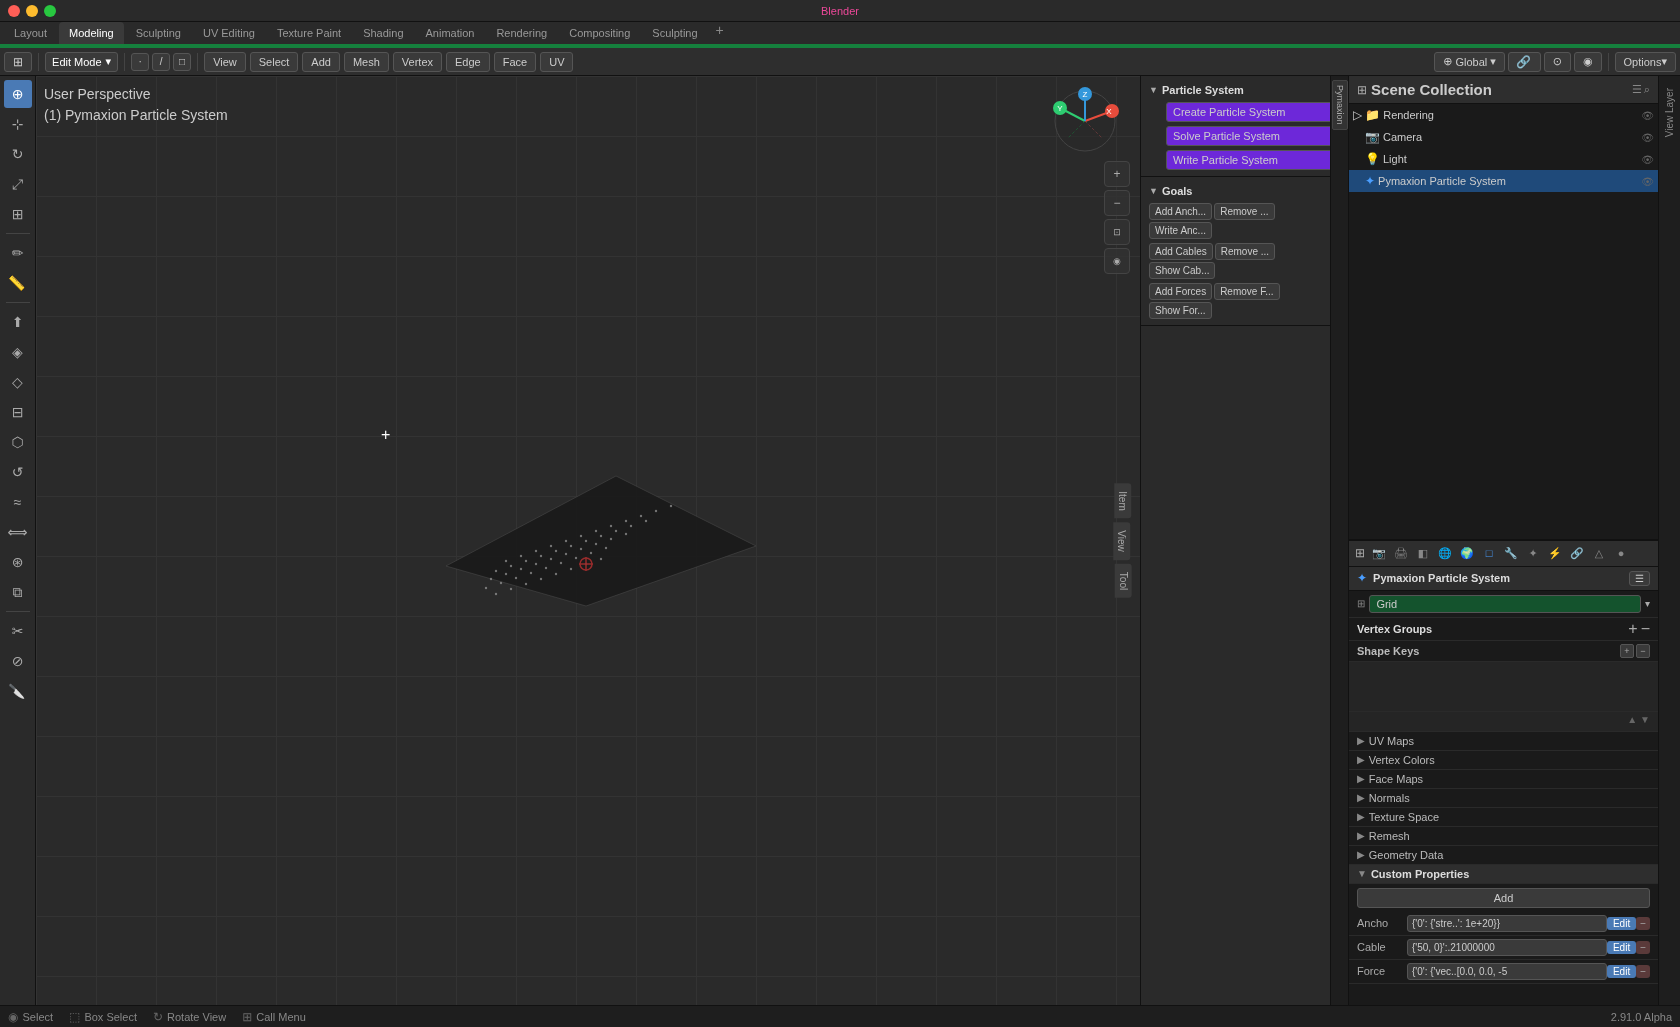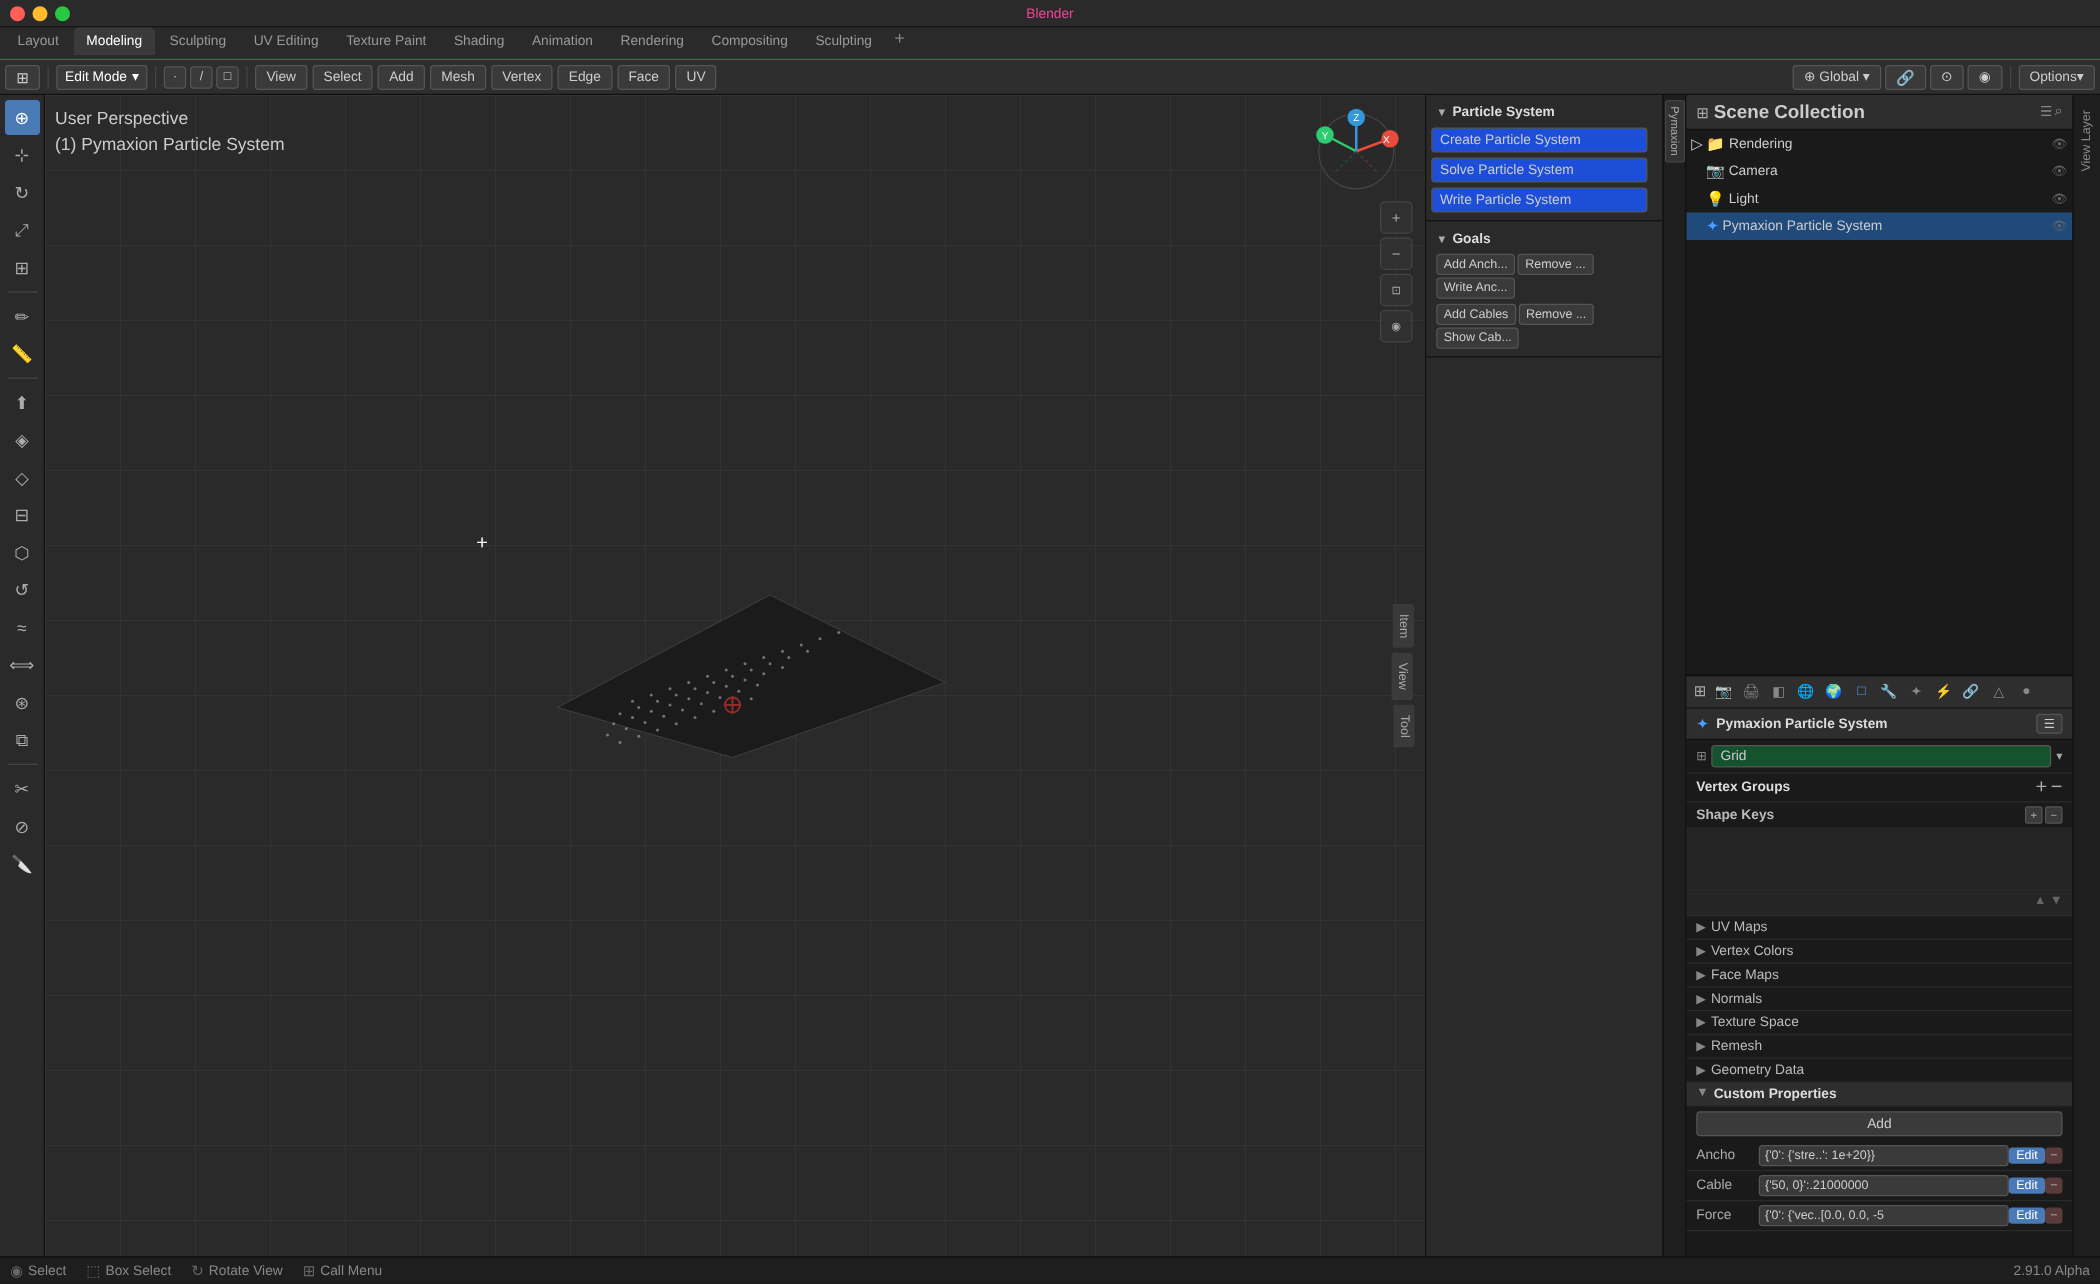--- a/index.html
+++ b/index.html
@@ -35,21 +35,21 @@
     .wc { width: 12px; height: 12px; border-radius: 50%; cursor: pointer; }
     .wc-close { background: #ff5f57; }
     .wc-min { background: #febc2e; }
     .wc-max { background: #28c840; }
 
     
     .workspace-tabs {
       background: #2a2a2a;
       height: 26px;
       display: flex;
-      border-bottom: 1px solid #15803d;
+      border-bottom: 4px solid #15803d;
       flex-shrink: 0;
       padding: 0 4px;
       gap: 2px;
     }
     .ws-tab {
       padding: 3px 10px;
       border-radius: 4px 4px 0 0;
       cursor: pointer;
       color: #999;
       font-size: 11px;
@@ -208,25 +208,25 @@
       padding: 4px 8px;
       font-size: 11px;
       font-weight: bold;
       color: #ddd;
       gap: 4px;
     }
 
     .panel-arrow { color: #aaa; font-size: 9px; }
 
     .panel-btn {
-      background: #1d4ed8;
+      background: #6d28d9;
       border: 1px solid #555;
       color: #ccc;
       width: calc(100% - 16px);
-      margin: 2px 4px;
+      margin: 2px 25px;
       padding: 3px 6px;
       border-radius: 3px;
       cursor: pointer;
       font-size: 11px;
       text-align: left;
     }
 
     .goals-row {
       display: flex;
       gap: 2px;
@@ -747,20 +747,25 @@
       <div class="goals-row">
         <button class="goals-btn">Add Anch...</button>
         <button class="goals-btn">Remove ...</button>
         <button class="goals-btn">Write Anc...</button>
       </div>
       <div class="goals-row">
         <button class="goals-btn">Add Cables</button>
         <button class="goals-btn">Remove ...</button>
         <button class="goals-btn">Show Cab...</button>
       </div>
+      <div class="goals-row">
+        <button class="goals-btn">Add Forces</button>
+        <button class="goals-btn">Remove F...</button>
+        <button class="goals-btn">Show For...</button>
+      </div>
     </div>
   </div>
 
   <div class="right-strip">
     <div class="rs-btn" style="writing-mode:vertical-lr;width:auto;height:auto;padding:4px 2px;font-size:9px;color:#aaa;">Pymaxion</div>
   </div>
 
   <div style="display:flex;flex-direction:column;width:310px;border-left:1px solid #111;flex-shrink:0;">
 
     <div class="outliner-section">

